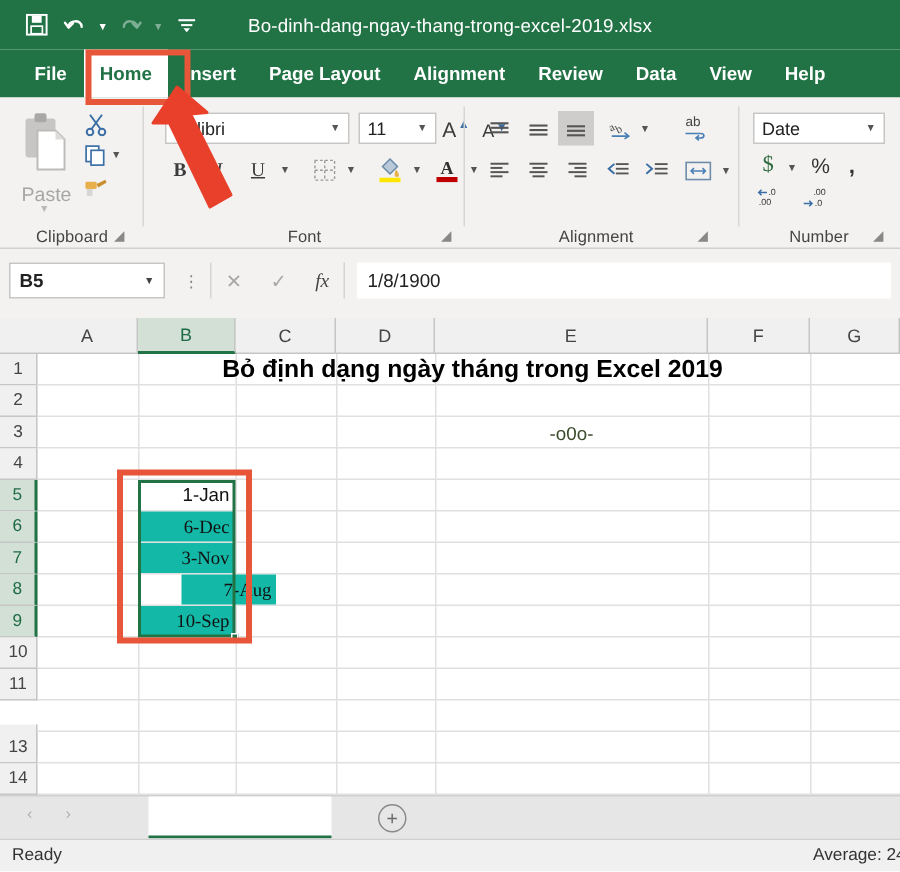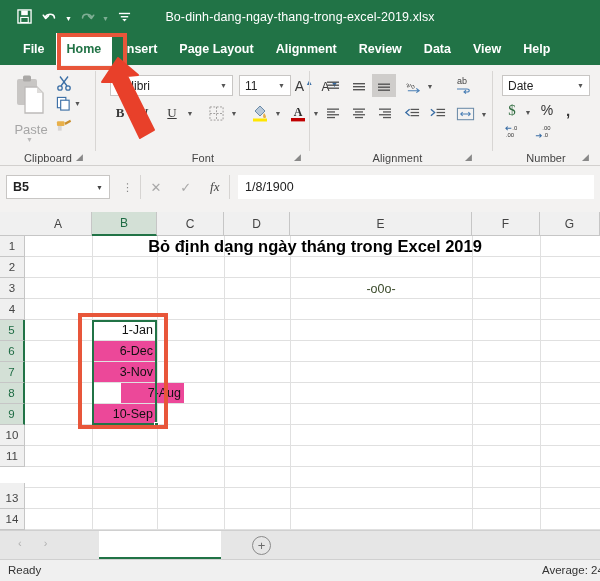--- a/index.html
+++ b/index.html
@@ -142,21 +142,21 @@
     font-size: 11.5px; color: #444;
   }
   .rh.sel { background: #d3e0d6; color: #1d6b43; border-right: 2px solid #217346; }
   .cells { position: absolute; left: 25px; top: 24px; width: 575px; height: 294px; }
   .gl-v { position: absolute; top: 0; width: 1px; height: 294px; background: #e0e0e0; }
   .gl-h { position: absolute; left: 0; width: 575px; height: 1px; background: #e0e0e0; }
   .cell {
     position: absolute; display: flex; align-items: center;
     font-size: 12.5px; color: #111; padding: 0 3px;
   }
-  .cell.shaded { background: #ec4899; }
+  .cell.shaded { background: #14b8a6; font-family: Liberation Serif, serif; }
   .cell.right { justify-content: flex-end; }
   .title-cell {
     position: absolute; display: flex; align-items: center; justify-content: center;
     font-weight: bold; font-size: 16.5px; color: #000; white-space: nowrap;
   }
   .sub-cell {
     position: absolute; display: flex; align-items: center; justify-content: center;
     font-size: 12.5px; color: #3a4a2a;
   }
   .selbox {

